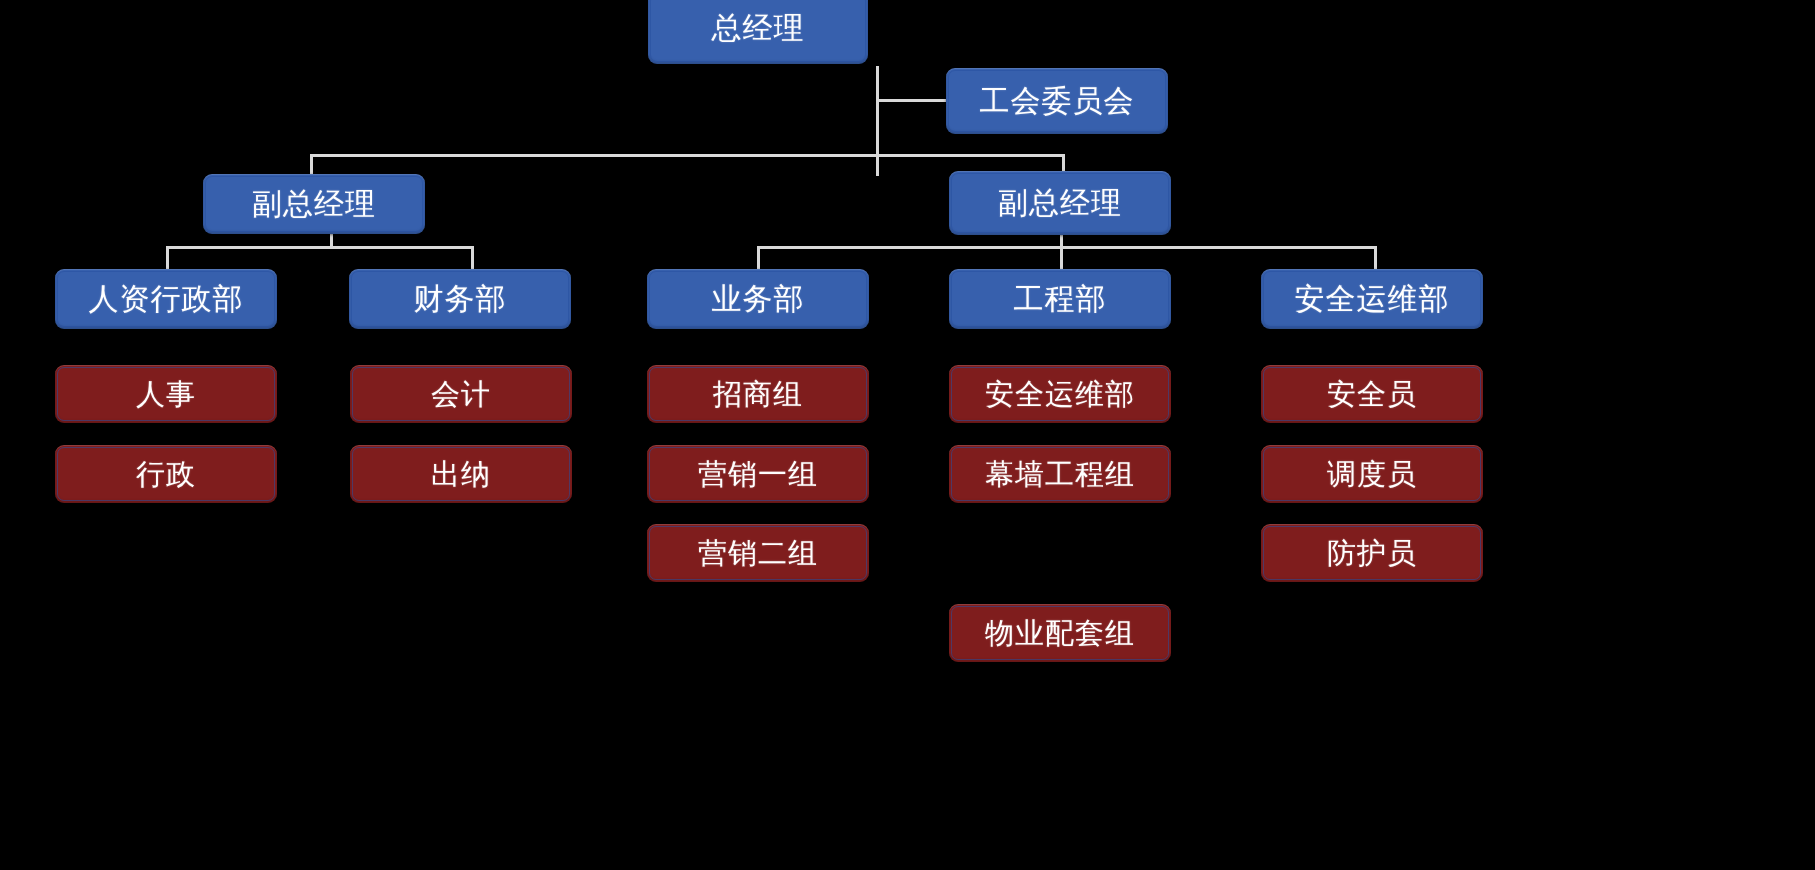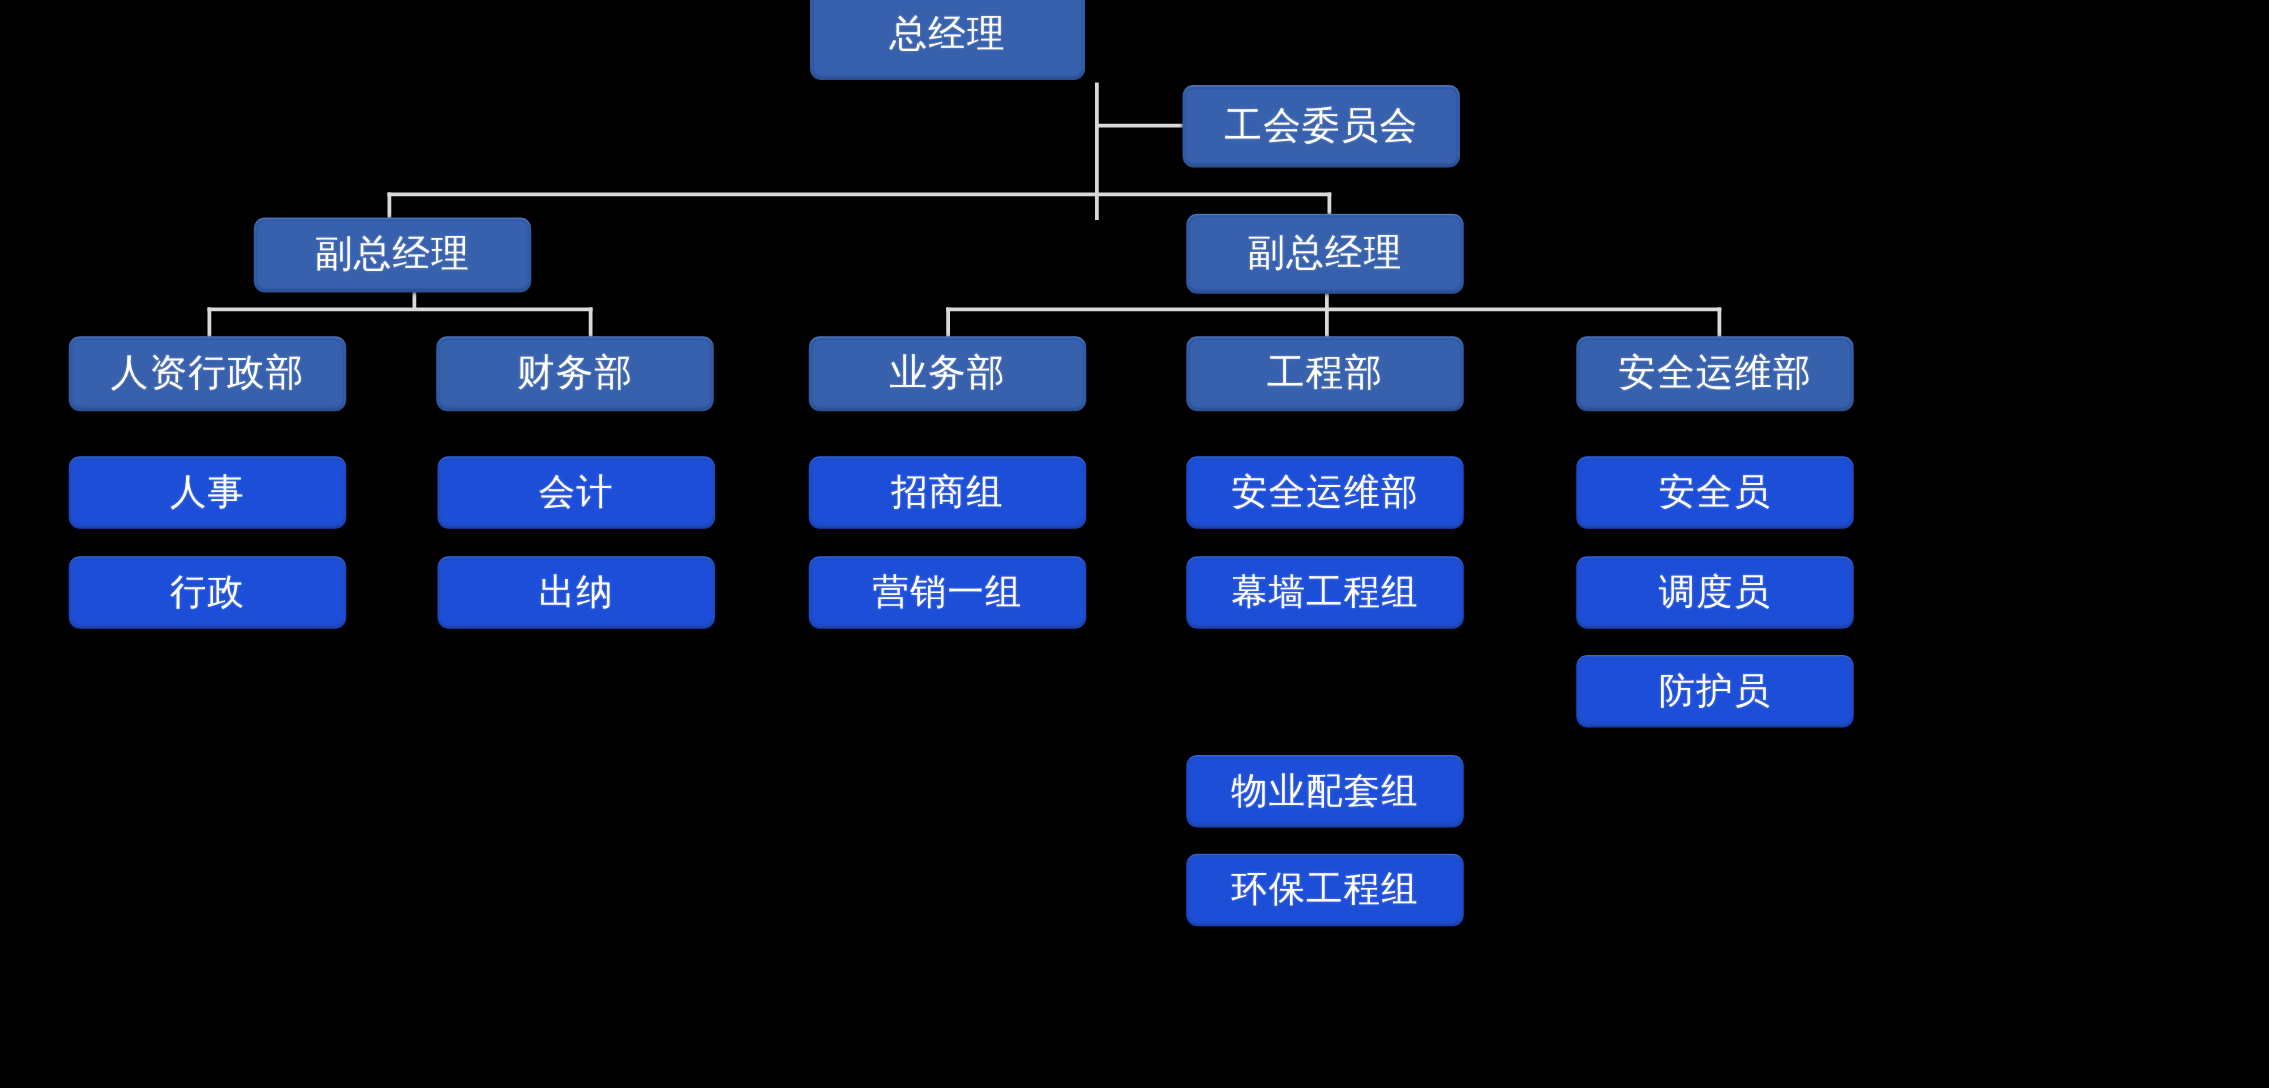--- a/index.html
+++ b/index.html
@@ -41,21 +41,21 @@
   .node::after {
     
     content: "";
     position: absolute;
     left: 2px; right: 2px; top: 2px; bottom: 2px;
     border-radius: 7px;
     border: 1px solid rgba(40,80,160,0.55);
     pointer-events: none;
   }
   .node.leaf {
-    background: #1d4ed8;
+    background: #7f1d1d;
     font-size: 29px;
   }
   
   .line {
     position: absolute;
     background: #d9d9d9;
     z-index: 1;
   }
   .line.v { width: 3px; }
   .line.h { height: 3px; }
@@ -132,32 +132,32 @@
   <div class="node leaf" style="left:350px; top:445px; width:222px; height:58px;">
     <span>出纳</span>
   </div>
 
   <div class="node leaf" style="left:647px; top:365px; width:222px; height:58px;">
     <span>招商组</span>
   </div>
   <div class="node leaf" style="left:647px; top:445px; width:222px; height:58px;text-align:right;">
     <span>营销一组</span>
   </div>
+  <div class="node leaf" style="left:647px; top:524px; width:222px; height:58px;">
+    <span>营销二组</span>
+  </div>
 
   <div class="node leaf" style="left:949px; top:365px; width:222px; height:58px;">
     <span>安全运维部</span>
   </div>
   <div class="node leaf" style="left:949px; top:445px; width:222px; height:58px;">
     <span>幕墙工程组</span>
   </div>
   <div class="node leaf" style="left:949px; top:604px; width:222px; height:58px;">
     <span>物业配套组</span>
-  </div>
-  <div class="node leaf" style="left:949px; top:683px; width:222px; height:58px;">
-    <span>环保工程组</span>
   </div>
 
   <div class="node leaf" style="left:1261px; top:365px; width:222px; height:58px;">
     <span>安全员</span>
   </div>
   <div class="node leaf" style="left:1261px; top:445px; width:222px; height:58px;">
     <span>调度员</span>
   </div>
   <div class="node leaf" style="left:1261px; top:524px; width:222px; height:58px;">
     <span>防护员</span>

